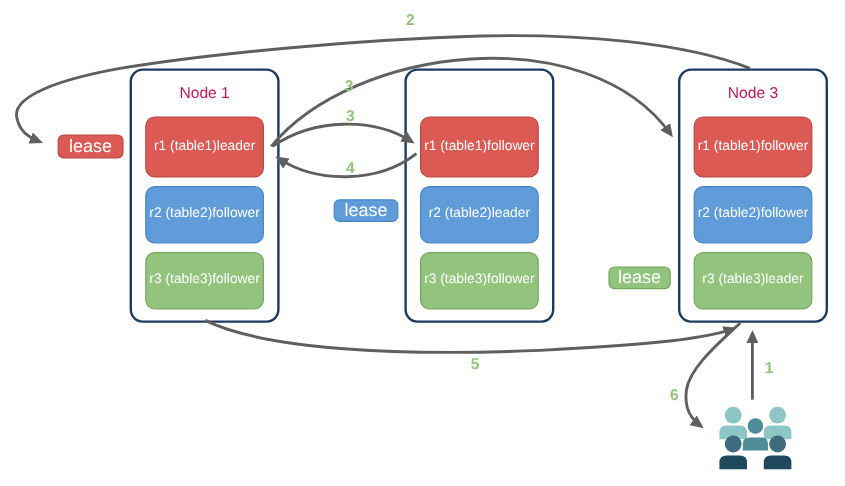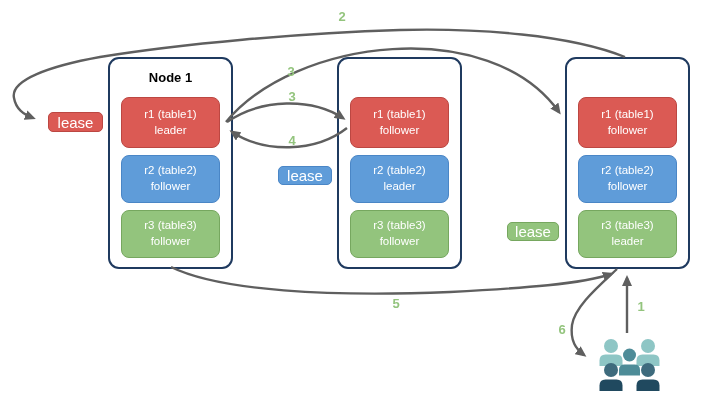--- a/index.html
+++ b/index.html
@@ -6,25 +6,25 @@
   .canvas{
     position:relative;width:704px;height:405px;background:#fff;overflow:hidden;
     font-family:"Liberation Sans",sans-serif;
   }
   
   .node{
     position:absolute;top:57px;width:125px;height:212px;background:#fff;
     border:2px solid var(--node_border,#1f3a5f);border-radius:11px;box-sizing:border-box;
   }
   .node-title{
-    text-align:center;font-weight:bold;font-size:13px;color:#000000;margin-top:11px;
+    text-align:center;font-weight:normal;font-size:13px;color:#be185d;margin-top:11px;
   }
   .replica{
     position:absolute;left:11px;width:99px;border-radius:8px;color:#fff;
-    display:flex;flex-direction:column;align-items:center;justify-content:center;
+    display:flex;align-items:center;justify-content:center;
     font-size:11.5px;line-height:1.35;text-align:center;box-sizing:border-box;
   }
   .replica.pos0{top:38px;height:51px;}
   .replica.pos1{top:96px;height:48px;}
   .replica.pos2{top:151px;height:48px;}
   .replica.red{background:var(--red,#db5a54);border:1px solid var(--red_border,#bc4742);}
   .replica.blue{background:var(--blue,#5f9cd9);border:1px solid var(--blue_border,#4a86c6);}
   .replica.green{background:var(--green,#93c47d);border:1px solid var(--green_border,#76a75f);text-align:right;}
   
   .lease{
@@ -76,20 +76,21 @@
       <span>r2 (table2)</span>
       <span>leader</span>
     </div>
     <div class="replica green pos2">
       <span>r3 (table3)</span>
       <span>follower</span>
     </div>
   </div>
 
   <div class="node" style="left:565px;">
+    <div class="node-title">Node 3</div>
     <div class="replica red pos0">
       <span>r1 (table1)</span>
       <span>follower</span>
     </div>
     <div class="replica blue pos1">
       <span>r2 (table2)</span>
       <span>follower</span>
     </div>
     <div class="replica green pos2">
       <span>r3 (table3)</span>

